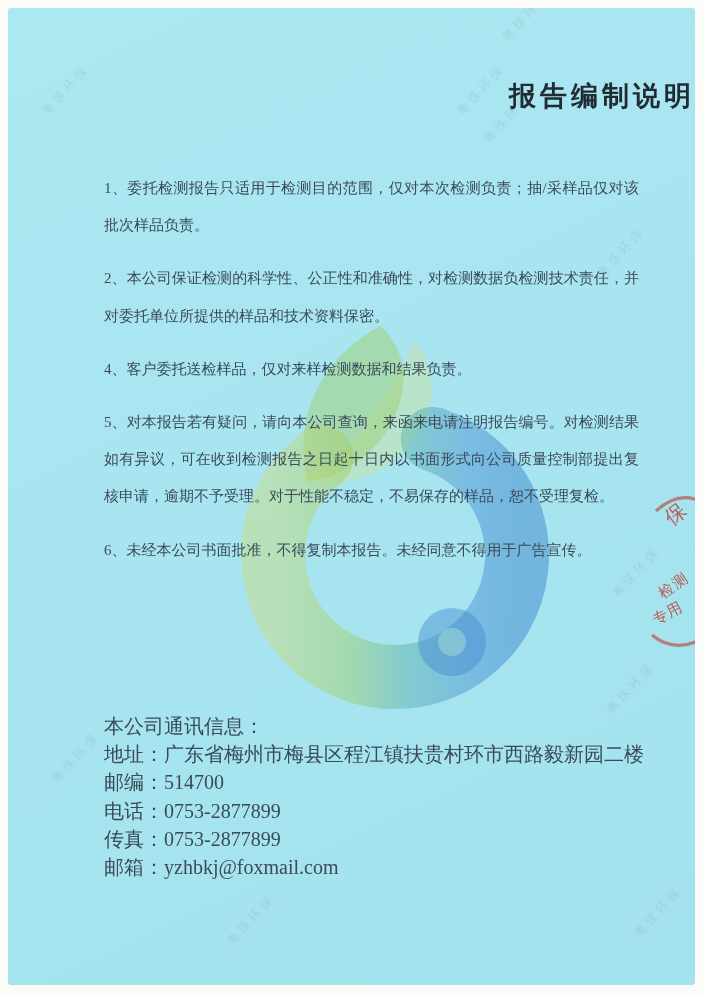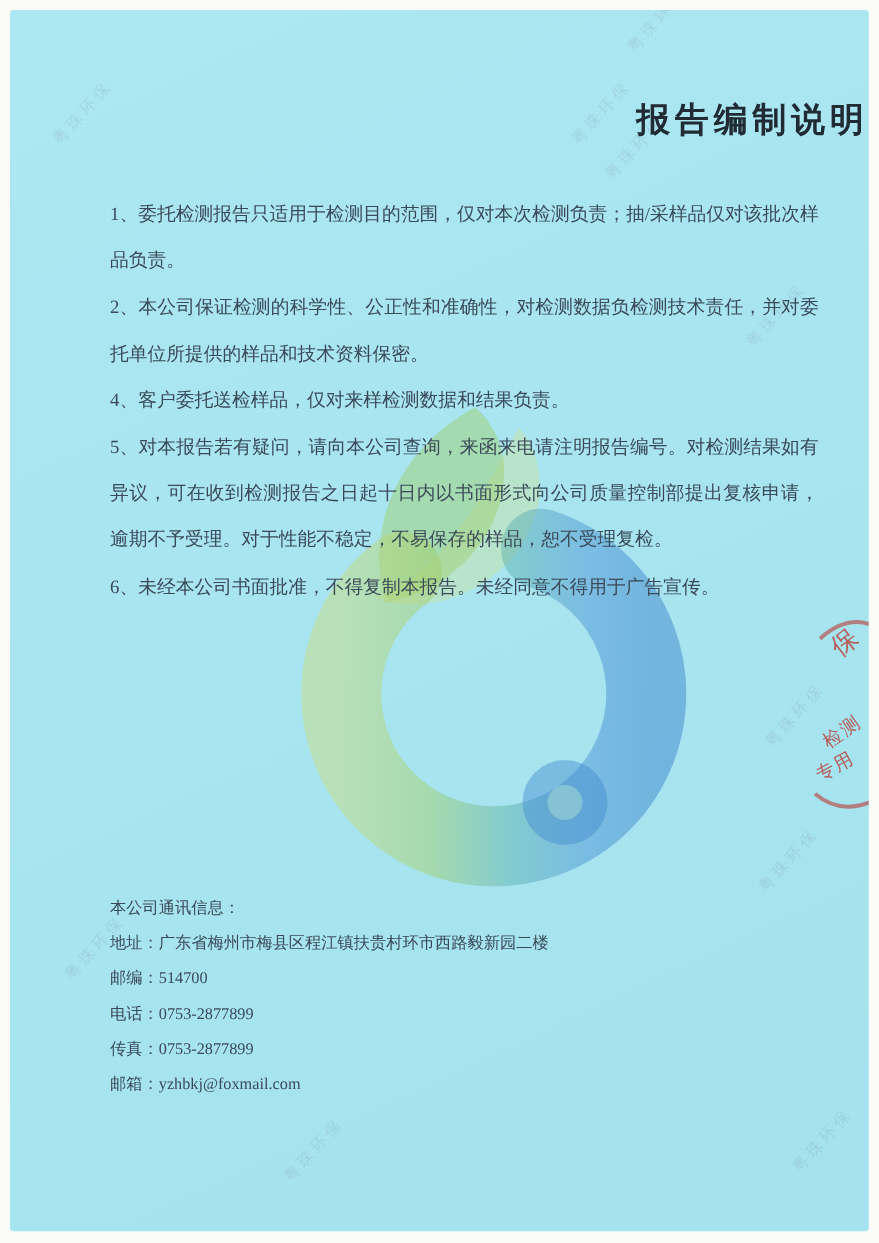--- a/index.html
+++ b/index.html
@@ -22,24 +22,24 @@
     font-family:"Liberation Sans","DejaVu Sans",sans-serif;
     font-weight:700; font-size:27px; letter-spacing:4px;
     color:#202b33;
   }
   .notes {
     position:absolute; top:146px; left:80px; width:567px;
     font-size:15px; line-height:37.2px;
     text-align:justify;
     color:#3b4a58;
   }
-  .notes p { margin:0; }
+  .notes p { margin:16px; }
   .contact {
-    position:absolute; top:704px; left:80px; width:560px;
-    font-size:13px; line-height:28.2px;
+    position:absolute; top:704px; left:96px; width:560px;
+    font-size:20px; line-height:28.2px;
     color:#3b4a58;
   }
   .contact .row { white-space:nowrap; }
   .footer {
     position:absolute; top:968px; left:0; width:100%;
     text-align:center; font-size:11px; letter-spacing:2px;
     color:#3b4a58;
     margin-top:17px;
   }
   .logo-wm {

